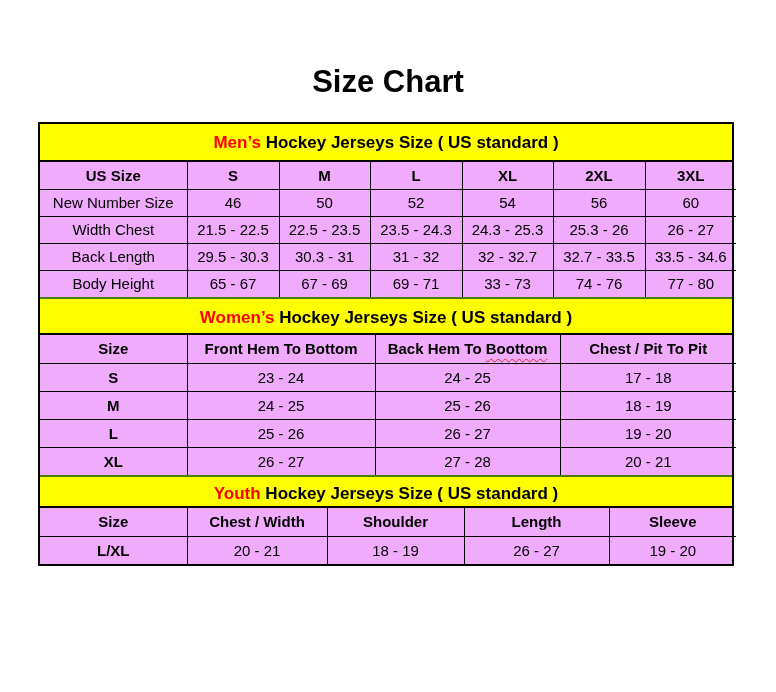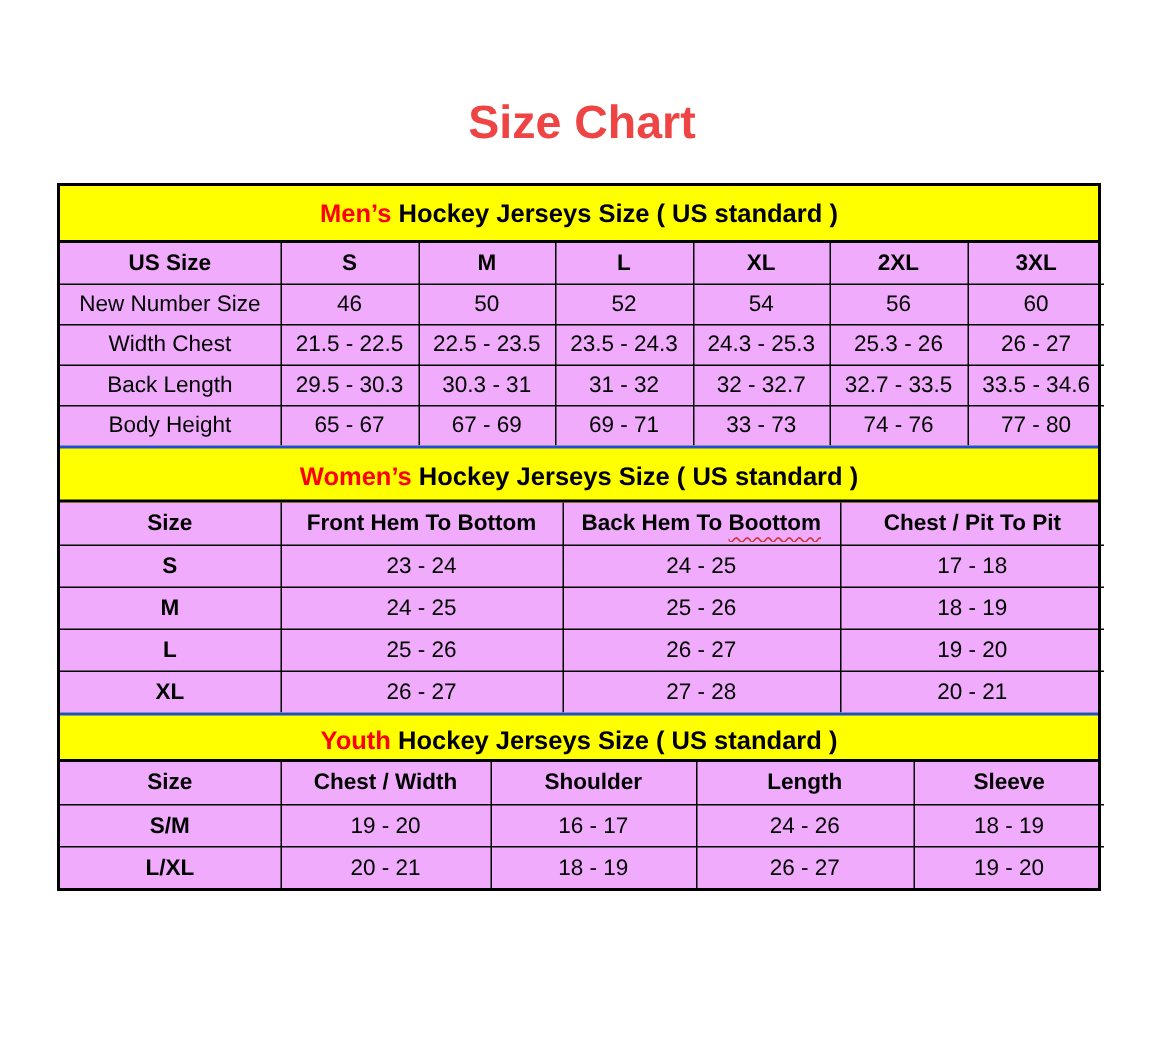--- a/index.html
+++ b/index.html
@@ -12,21 +12,21 @@
   }
   .page { position: relative; width: 776px; height: 692px; background: #ffffff; }
 
   .title {
     margin: 0;
     position: absolute;
     top: 64px; left: 0; width: 776px;
     text-align: center;
     font-size: 31px;
     font-weight: bold;
-    color: #ef4444;
+    color: #000000;
     letter-spacing: 0px;
   }
 
   .chart {
     position: absolute;
     left: 38px; top: 122px;
     width: 696px;
     border: 2px solid #000;
     background: #f0abfc;
   }
@@ -34,21 +34,21 @@
   .band {
     background: #ffff00;
     text-align: center;
     font-weight: bold;
     font-size: 17px;
     color: #000;
     height: 38px;
     line-height: 38px;
     border-bottom: 2px solid #000;
   }
-  section + section .band { border-top: 2px solid #1d4ed8; }
+  section + section .band { border-top: 2px solid #4d7c0f; }
   .band .hl { color: #ff0000; }
   .band-sm { height: 33px; line-height: 33px; }
 
   table.tbl {
     width: 100%;
     border-collapse: collapse;
     table-layout: fixed;
   }
   .tbl th, .tbl td {
     border: 1px solid #000;
@@ -214,27 +214,20 @@
             <tr>
               <th>Size</th>
               <th>Chest / Width</th>
               <th>Shoulder</th>
               <th>Length</th>
               <th>Sleeve</th>
             </tr>
           </thead>
           <tbody>
             <tr>
-              <td>S/M</td>
-              <td>19 - 20</td>
-              <td>16 - 17</td>
-              <td>24 - 26</td>
-              <td>18 - 19</td>
-            </tr>
-            <tr>
               <td>L/XL</td>
               <td>20 - 21</td>
               <td>18 - 19</td>
               <td>26 - 27</td>
               <td>19 - 20</td>
             </tr>
           </tbody>
         </table>
     </section>
 

